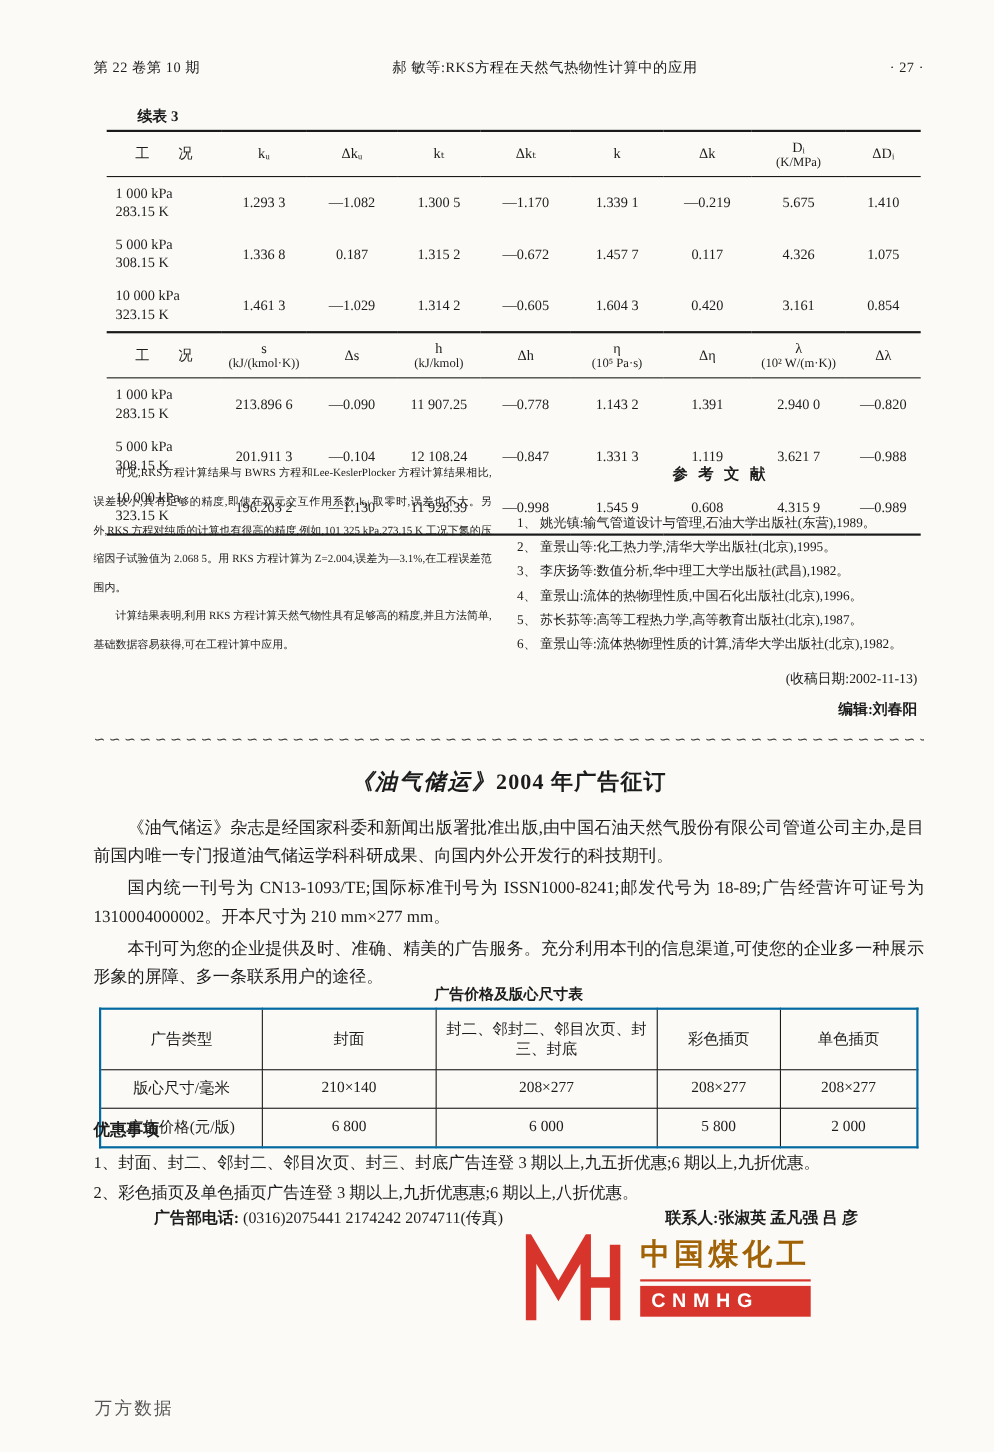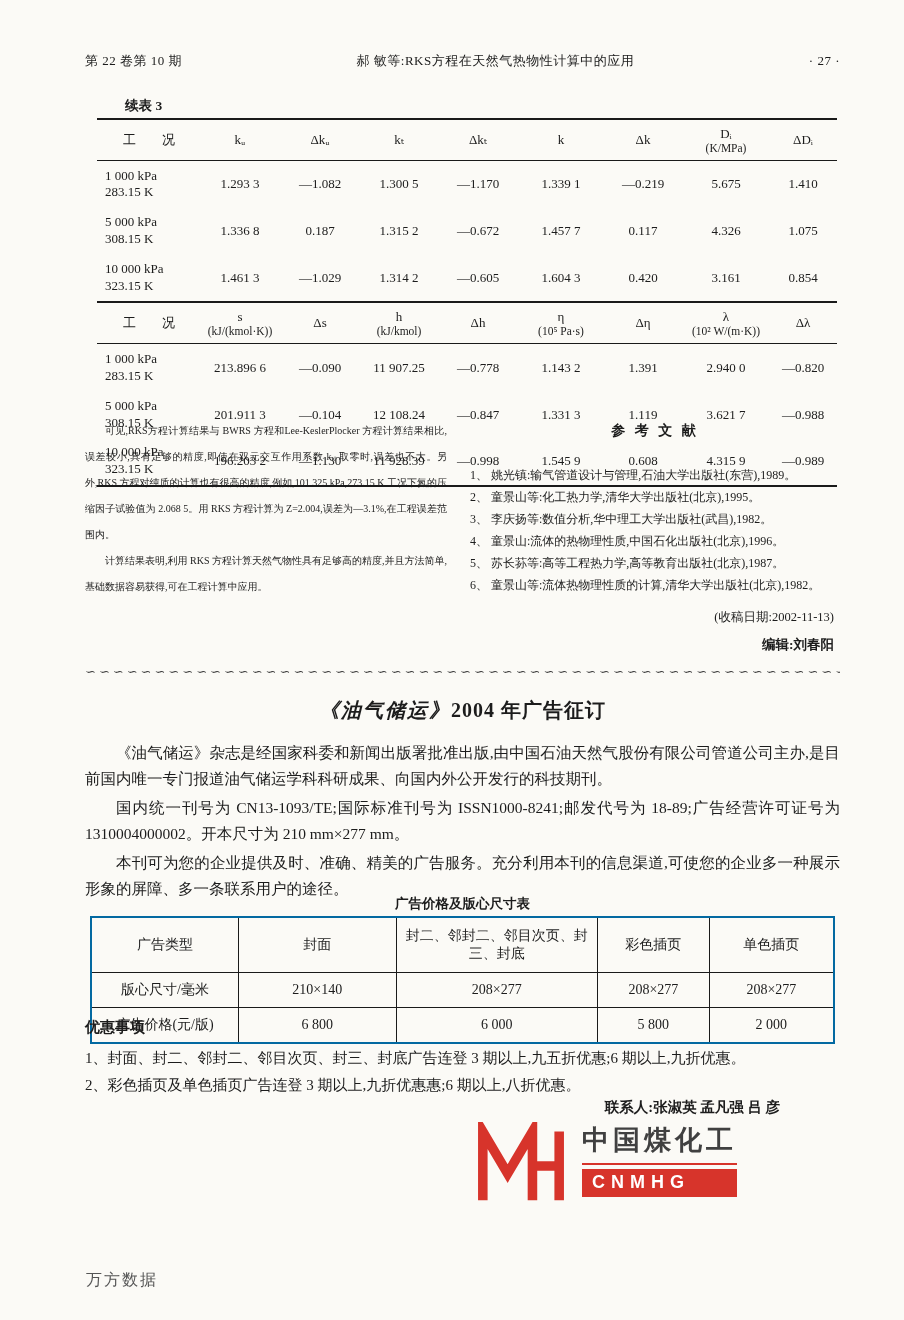--- a/index.html
+++ b/index.html
@@ -62,21 +62,21 @@
   .notes-title { font-size:15px; font-weight:bold; margin-bottom:8px; }
   .note { font-size:15px; line-height:27px; }
   
   .contact { position:absolute; left:85px; top:1098px; width:755px; display:flex; font-size:14.5px; }
   .contact .phone { margin-left:55px; }
   .contact .person { margin-left:auto; margin-right:60px; }
   .contact .b { font-weight:bold; }
   
   .logo { position:absolute; left:472px; top:1122px; display:flex; align-items:flex-start; gap:12px; }
   .logo svg { display:block; }
-  .logo-cn { color:#404040; font-size:27px; font-weight:bold; letter-spacing:4px; padding-bottom:5px; border-bottom:2px solid #d7342b; white-space:nowrap; }
+  .logo-cn { color:#a16207; font-size:27px; font-weight:bold; letter-spacing:4px; padding-bottom:5px; border-bottom:2px solid #d7342b; white-space:nowrap; }
   .logo-en {
     margin-top:4px; background:#d7342b; color:#fff;
     font-family:"Liberation Sans","DejaVu Sans",sans-serif;
     font-weight:bold; font-size:18px; letter-spacing:6px; padding:3px 10px 4px;
   }
   
   .wm { position:absolute; left:86px; top:1270px; font-size:16px; color:#555; letter-spacing:2px; }
 </style>
 </head>
 <body>
@@ -330,20 +330,23 @@
   </tbody>
     </table>
 
   <div class="notes">
     <div class="notes-title">优惠事项</div>
     <div class="note">1、封面、封二、邻封二、邻目次页、封三、封底广告连登 3 期以上,九五折优惠;6 期以上,九折优惠。</div>
     <div class="note">2、彩色插页及单色插页广告连登 3 期以上,九折优惠惠;6 期以上,八折优惠。</div>
   </div>
 
   <div class="contact">
+    <div class="phone">
+      <span class="b">广告部电话:</span><span> (0316)2075441   2174242   2074711(传真)</span>
+    </div>
     <div class="person">
       <span class="b">联系人:</span><span class="b">张淑英   孟凡强   吕  彦</span>
     </div>
   </div>
 
   <div class="logo">
     <svg width="98" height="84" viewBox="0 0 100 88">
       <path d="M10 82 V10 L36 54 L62 10 V82 M62 46 H90 M90 82 V10" fill="none" stroke="#d7342b" stroke-width="10"></path>
     </svg>
     <div class="logo-right">

